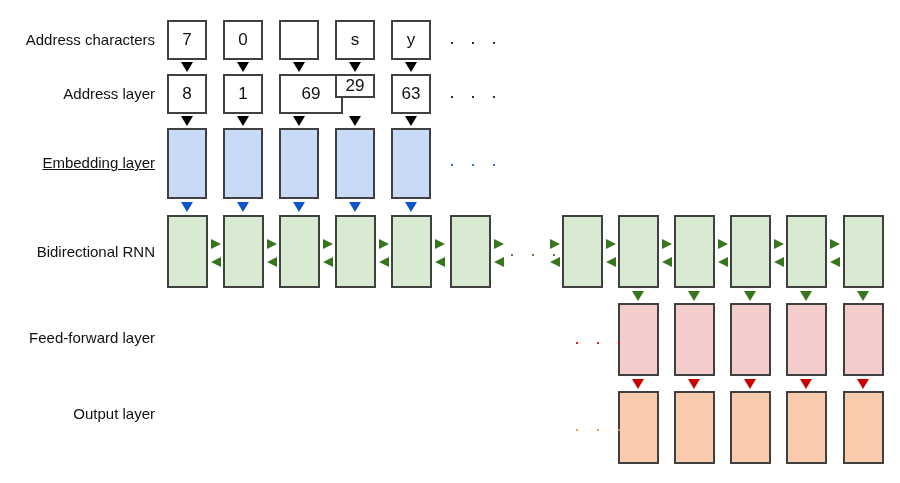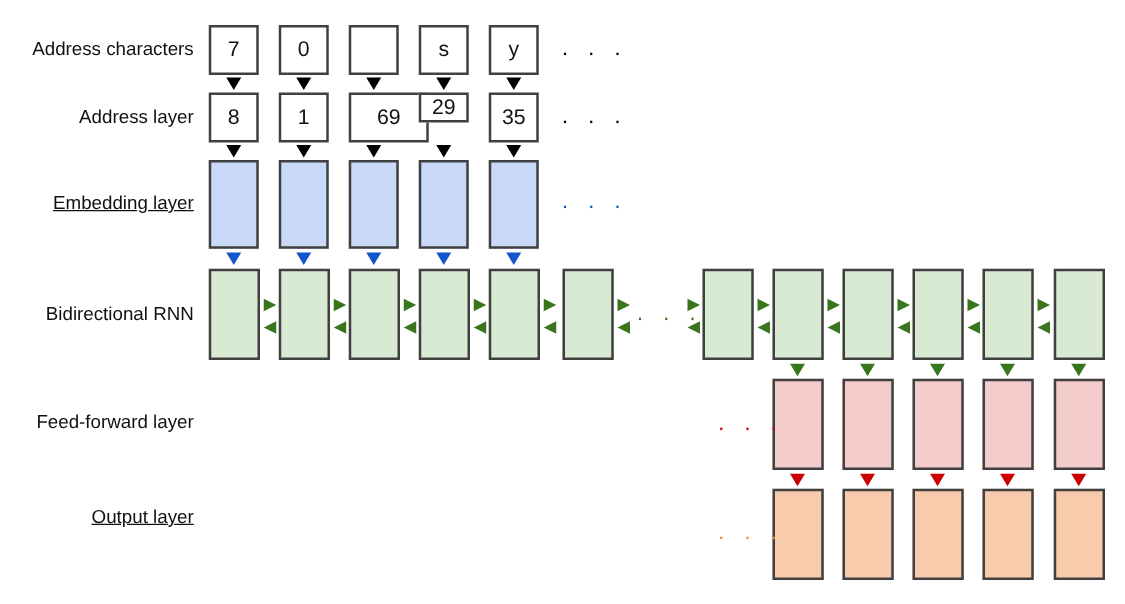--- a/index.html
+++ b/index.html
@@ -19,42 +19,42 @@
   .dots { position: absolute; font-size: 18px; letter-spacing: 5px; line-height: 10px; }
 </style>
 </head>
 <body>
 
 <div class="label" style="top:31px;">Address characters</div>
 <div class="label" style="top:85px;">Address layer</div>
 <div class="label" style="top:154px;text-decoration:underline;">Embedding layer</div>
 <div class="label" style="top:243px;">Bidirectional RNN</div>
 <div class="label" style="top:329px;margin-left:32px;">Feed-forward layer</div>
-<div class="label" style="top:405px;text-decoration:underline;">Output layer</div>
+<div class="label" style="top:405px;">Output layer</div>
 
 <div id="diagram">
     <div class="box sq" style="left: 167px; top: 20px; width: 40px; height: 40px;">7</div>
     <div class="tri tri-down" style="left: 181px; top: 62px; border-top-color: rgb(0, 0, 0);"></div>
     <div class="box sq" style="left: 223px; top: 20px; width: 40px; height: 40px;">0</div>
     <div class="tri tri-down" style="left: 237px; top: 62px; border-top-color: rgb(0, 0, 0);"></div>
     <div class="box sq" style="left: 279px; top: 20px; width: 40px; height: 40px;"> </div>
     <div class="tri tri-down" style="left: 293px; top: 62px; border-top-color: rgb(0, 0, 0);"></div>
     <div class="box sq" style="left: 335px; top: 20px; width: 40px; height: 40px;">s</div>
     <div class="tri tri-down" style="left: 349px; top: 62px; border-top-color: rgb(0, 0, 0);"></div>
     <div class="box sq" style="left: 391px; top: 20px; width: 40px; height: 40px;">y</div>
     <div class="tri tri-down" style="left: 405px; top: 62px; border-top-color: rgb(0, 0, 0);"></div>
     <div class="box sq" style="left: 167px; top: 74px; width: 40px; height: 40px;">8</div>
     <div class="tri tri-down" style="left: 181px; top: 116px; border-top-color: rgb(0, 0, 0);"></div>
     <div class="box sq" style="left: 223px; top: 74px; width: 40px; height: 40px;">1</div>
     <div class="tri tri-down" style="left: 237px; top: 116px; border-top-color: rgb(0, 0, 0);"></div>
     <div class="box sq" style="left: 279px; top: 74px; width: 64px; height: 40px;">69</div>
     <div class="tri tri-down" style="left: 293px; top: 116px; border-top-color: rgb(0, 0, 0);"></div>
     <div class="box sq" style="left: 335px; top: 74px; width: 40px; height: 24px;">29</div>
     <div class="tri tri-down" style="left: 349px; top: 116px; border-top-color: rgb(0, 0, 0);"></div>
-    <div class="box sq" style="left: 391px; top: 74px; width: 40px; height: 40px;">35</div>
+    <div class="box sq" style="left: 391px; top: 74px; width: 40px; height: 40px;">63</div>
     <div class="tri tri-down" style="left: 405px; top: 116px; border-top-color: rgb(0, 0, 0);"></div>
     <div class="box emb" style="left: 167px; top: 128px; width: 40px; height: 71px; background: rgb(201, 218, 248);"></div>
     <div class="tri tri-down" style="left: 181px; top: 202px; border-top-color: rgb(17, 85, 204);"></div>
     <div class="box emb" style="left: 223px; top: 128px; width: 40px; height: 71px; background: rgb(201, 218, 248);"></div>
     <div class="tri tri-down" style="left: 237px; top: 202px; border-top-color: rgb(17, 85, 204);"></div>
     <div class="box emb" style="left: 279px; top: 128px; width: 40px; height: 71px; background: rgb(201, 218, 248);"></div>
     <div class="tri tri-down" style="left: 293px; top: 202px; border-top-color: rgb(17, 85, 204);"></div>
     <div class="box emb" style="left: 335px; top: 128px; width: 40px; height: 71px; background: rgb(201, 218, 248);"></div>
     <div class="tri tri-down" style="left: 349px; top: 202px; border-top-color: rgb(17, 85, 204);"></div>
     <div class="box emb" style="left: 391px; top: 128px; width: 40px; height: 71px; background: rgb(201, 218, 248);"></div>

